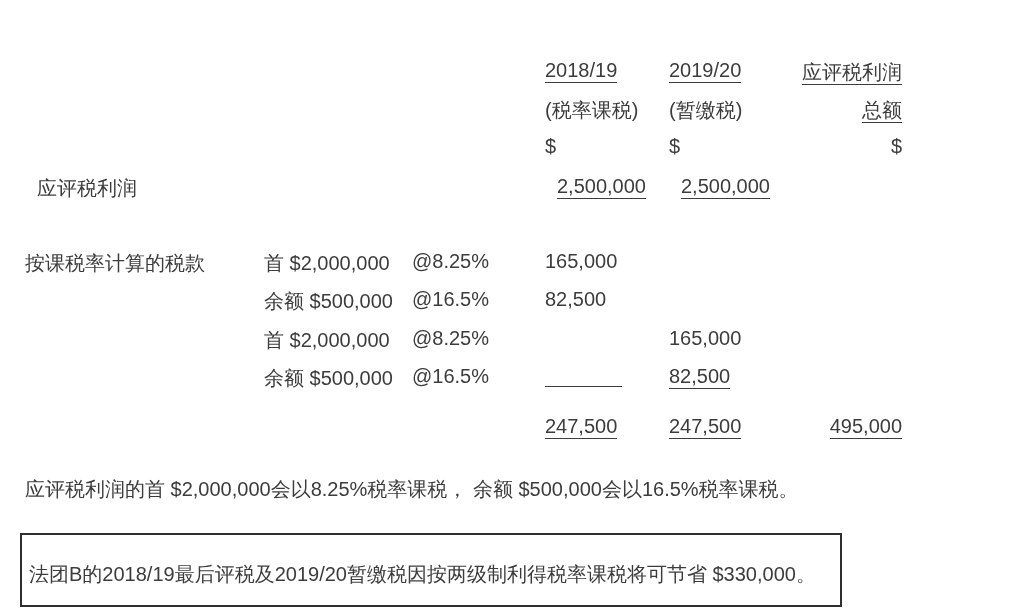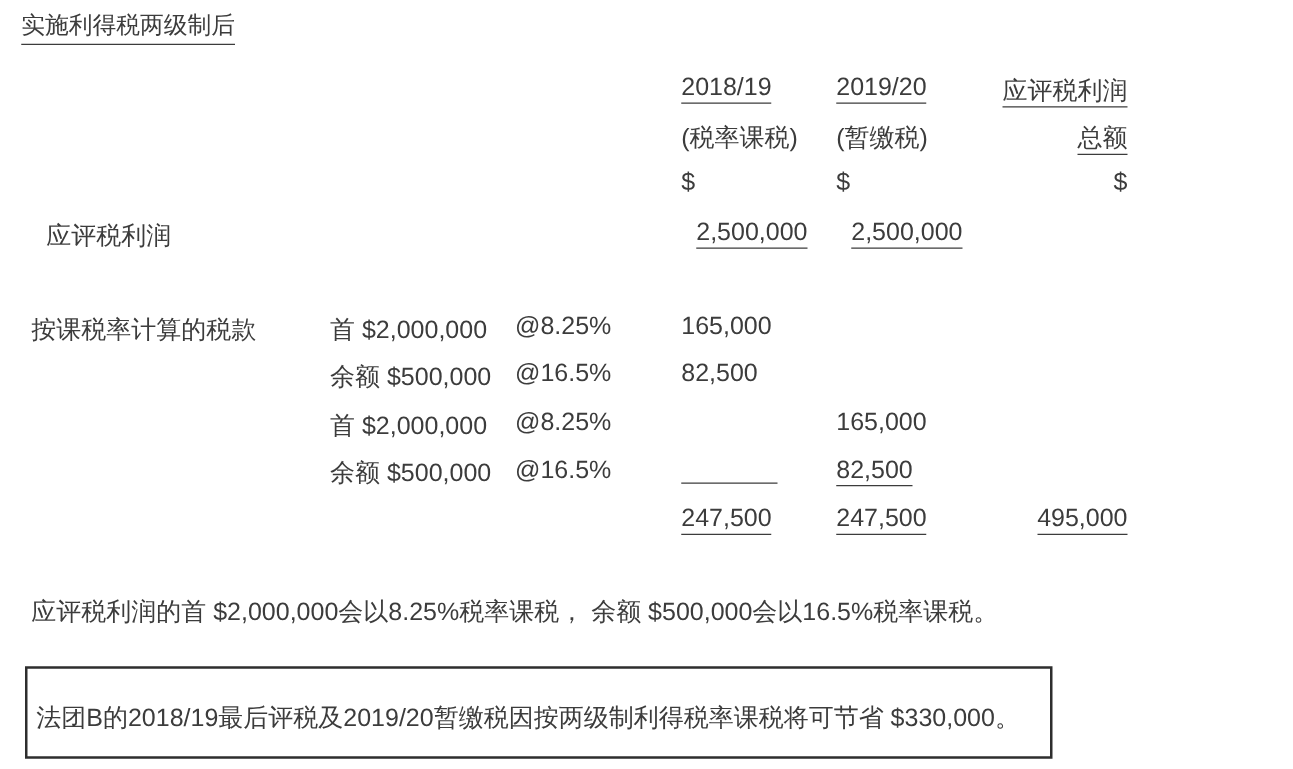--- a/index.html
+++ b/index.html
@@ -41,21 +41,21 @@
     border-bottom:1px solid #3c3c3c;
   }
   .r-h1{top:59px;}
   .r-h2{top:97px;}
   .r-h3{top:135px;}
   .r-profit{top:175px;margin-left:12px;}
   .r-t1{top:250px;text-decoration:underline;}
   .r-t2{top:288px;}
   .r-t3{top:327px;}
   .r-t4{top:365px;}
-  .r-total{top:404px;}
+  .r-total{top:415px;}
   .note{
     position:absolute;
     left:25px;
     top:476px;
     margin:0;
     white-space:nowrap;
   }
   .highlight-box{
     position:absolute;
     left:20px;
@@ -65,21 +65,20 @@
     box-sizing:border-box;
     border:2px solid #2e2e2e;
     padding:26px 10px 0 7px;
   }
 </style>
 </head>
 <body>
 
 <div class="page">
 
-  <h1 class="title">实施利得税两级制后</h1>
 
   <div class="row r-h1">
     <span class="cell c-a1"><span class="u">2018/19</span></span>
     <span class="cell c-a2"><span class="u">2019/20</span></span>
     <span class="cell c-a3"><span class="u">应评税利润</span></span>
   </div>
 
   <div class="row r-h2">
     <span class="cell c-a1"><span>(税率课税)</span></span>
     <span class="cell c-a2"><span>(暂缴税)</span></span>

